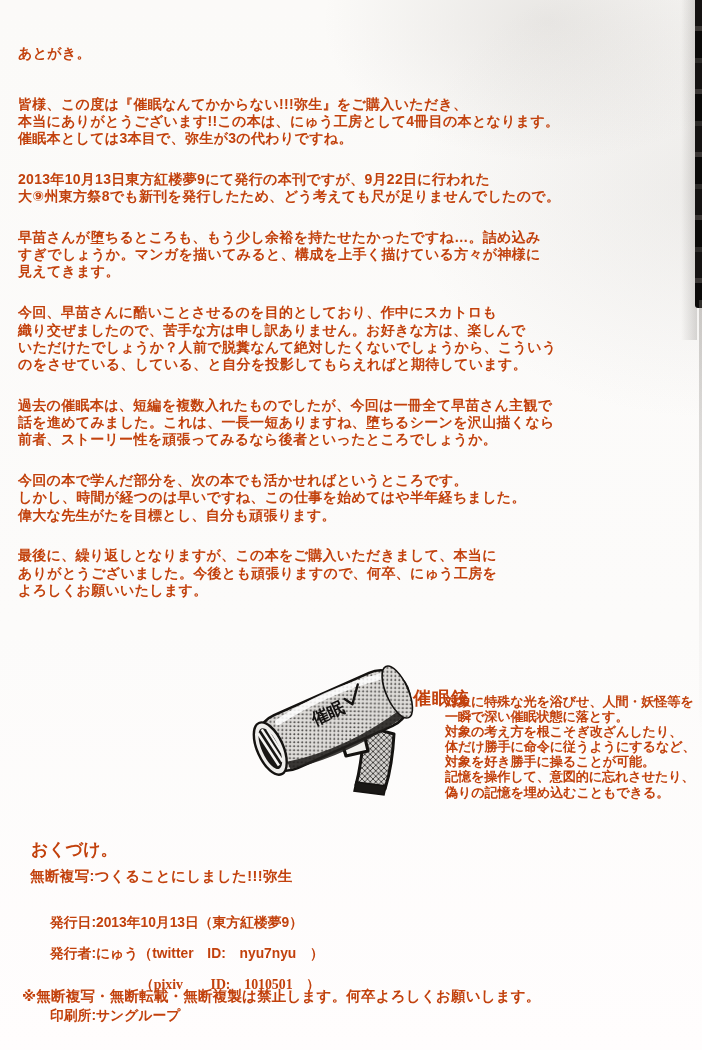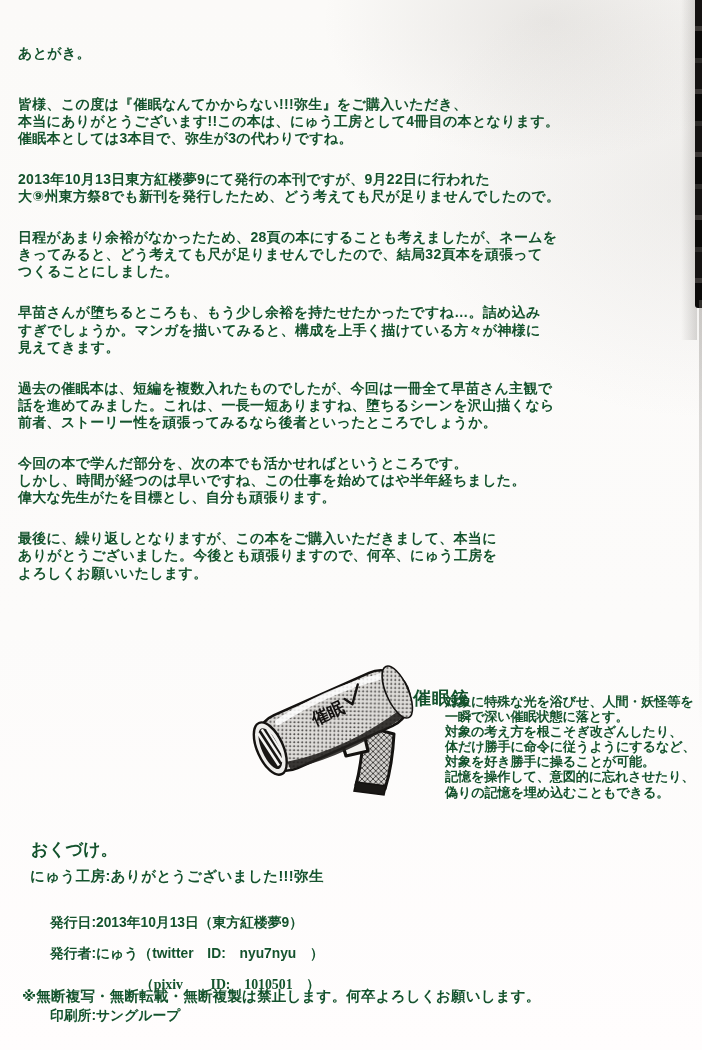--- a/index.html
+++ b/index.html
@@ -29,21 +29,21 @@
     position: absolute; right: 5px; top: 0;
     width: 16px; height: 340px;
     background: linear-gradient(90deg, rgba(0,0,0,0) 0%, rgba(60,55,50,0.18) 100%);
   }
   .scan-edge-light {
     position: absolute; right: 0; top: 300px;
     width: 3px; height: 430px;
     background: linear-gradient(180deg, rgba(120,115,110,0.35), rgba(160,155,150,0.08) 80%, transparent);
   }
   .txt {
-    color: #14532d;
+    color: #c2410c;
     font-weight: bold;
     white-space: pre-line;
   }
   .afterword {
     position: absolute; left: 18px; top: 28px;
     width: 655px;
     font-size: 14px; line-height: 17.2px;
     letter-spacing: 0.3px;
   }
   .afterword .heading { margin: 0 0 16px 0; }
@@ -89,26 +89,27 @@
 <div class="scan-edge-dark"></div>
 <div class="scan-edge-light"></div>
 
 <div class="afterword txt">
   <div class="heading">あとがき。</div>
   <p>皆様、この度は『催眠なんてかからない!!!弥生』をご購入いただき、
 本当にありがとうございます!!この本は、にゅう工房として4冊目の本となります。
 催眠本としては3本目で、弥生が3の代わりですね。</p>
   <p>2013年10月13日東方紅楼夢9にて発行の本刊ですが、9月22日に行われた
 大⑨州東方祭8でも新刊を発行したため、どう考えても尺が足りませんでしたので。</p>
-  <p>日程があまり余裕がなかったため、28頁の本にすることも考えましたが、ネームを
-きってみると、どう考えても尺が足りませんでしたので、結局32頁本を頑張って
-つくることにしました。</p>
   <p>早苗さんが堕ちるところも、もう少し余裕を持たせたかったですね…。詰め込み
 すぎでしょうか。マンガを描いてみると、構成を上手く描けている方々が神様に
 見えてきます。</p>
+  <p>今回、早苗さんに酷いことさせるのを目的としており、作中にスカトロも
+織り交ぜましたので、苦手な方は申し訳ありません。お好きな方は、楽しんで
+いただけたでしょうか？人前で脱糞なんて絶対したくないでしょうから、こういう
+のをさせている、している、と自分を投影してもらえればと期待しています。</p>
   <p>過去の催眠本は、短編を複数入れたものでしたが、今回は一冊全て早苗さん主観で
 話を進めてみました。これは、一長一短ありますね、堕ちるシーンを沢山描くなら
 前者、ストーリー性を頑張ってみるなら後者といったところでしょうか。</p>
   <p>今回の本で学んだ部分を、次の本でも活かせればというところです。
 しかし、時間が経つのは早いですね、この仕事を始めてはや半年経ちました。
 偉大な先生がたを目標とし、自分も頑張ります。</p>
   <p>最後に、繰り返しとなりますが、この本をご購入いただきまして、本当に
 ありがとうございました。今後とも頑張りますので、何卒、にゅう工房を
 よろしくお願いいたします。</p>
 </div>
@@ -154,21 +155,21 @@
 <div class="gun-desc txt">対象に特殊な光を浴びせ、人間・妖怪等を
 一瞬で深い催眠状態に落とす。
 対象の考え方を根こそぎ改ざんしたり、
 体だけ勝手に命令に従うようにするなど、
 対象を好き勝手に操ることが可能。
 記憶を操作して、意図的に忘れさせたり、
 偽りの記憶を埋め込むこともできる。</div>
 
 <div class="colophon-heading txt">おくづけ。</div>
 
-<div class="colophon-title txt"><span>にゅう工房:</span><span>ありがとうございました!!!弥生</span></div>
+<div class="colophon-title txt"><span>無断複写:</span><span>つくることにしました!!!弥生</span></div>
 
 <div class="colophon-rows txt">
   <div class="colophon-row">
     <span class="label">発行日:</span>
     <span class="value">2013年10月13日（東方紅楼夢9）</span>
   </div>
   <div class="colophon-row">
     <span class="label">発行者:</span>
     <span class="value">にゅう（twitter　ID:　nyu7nyu　）</span>
   </div>

